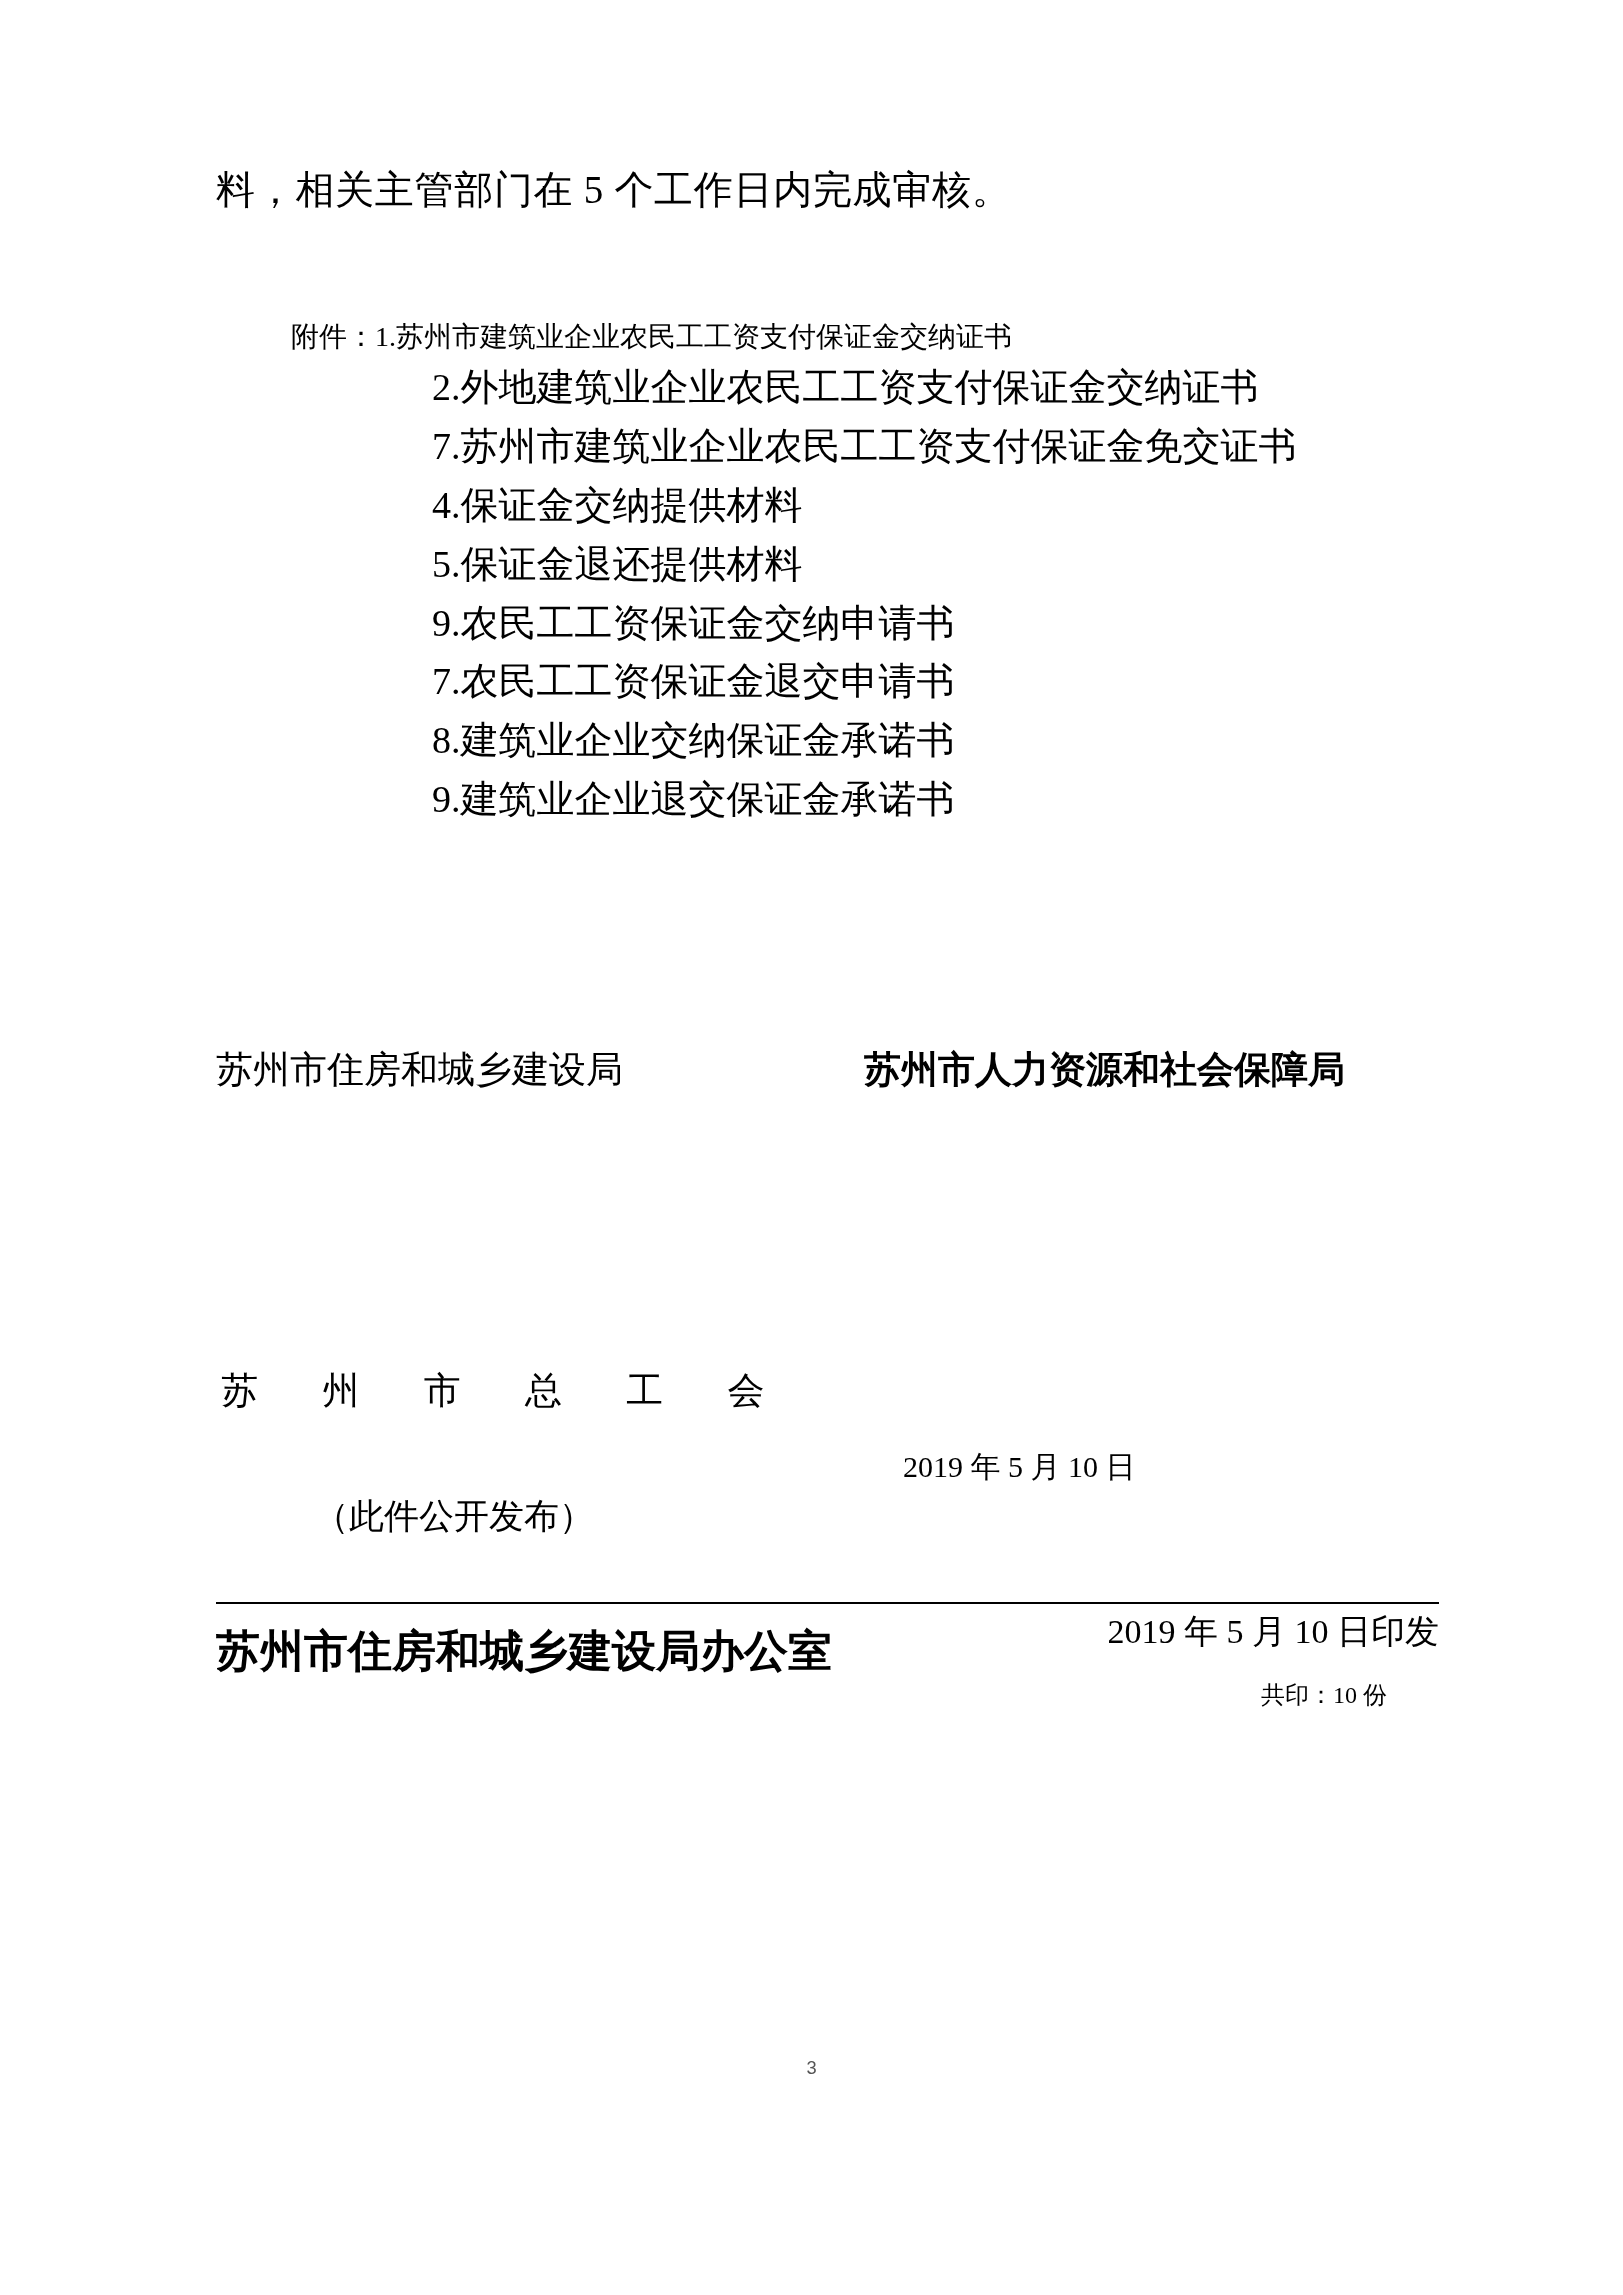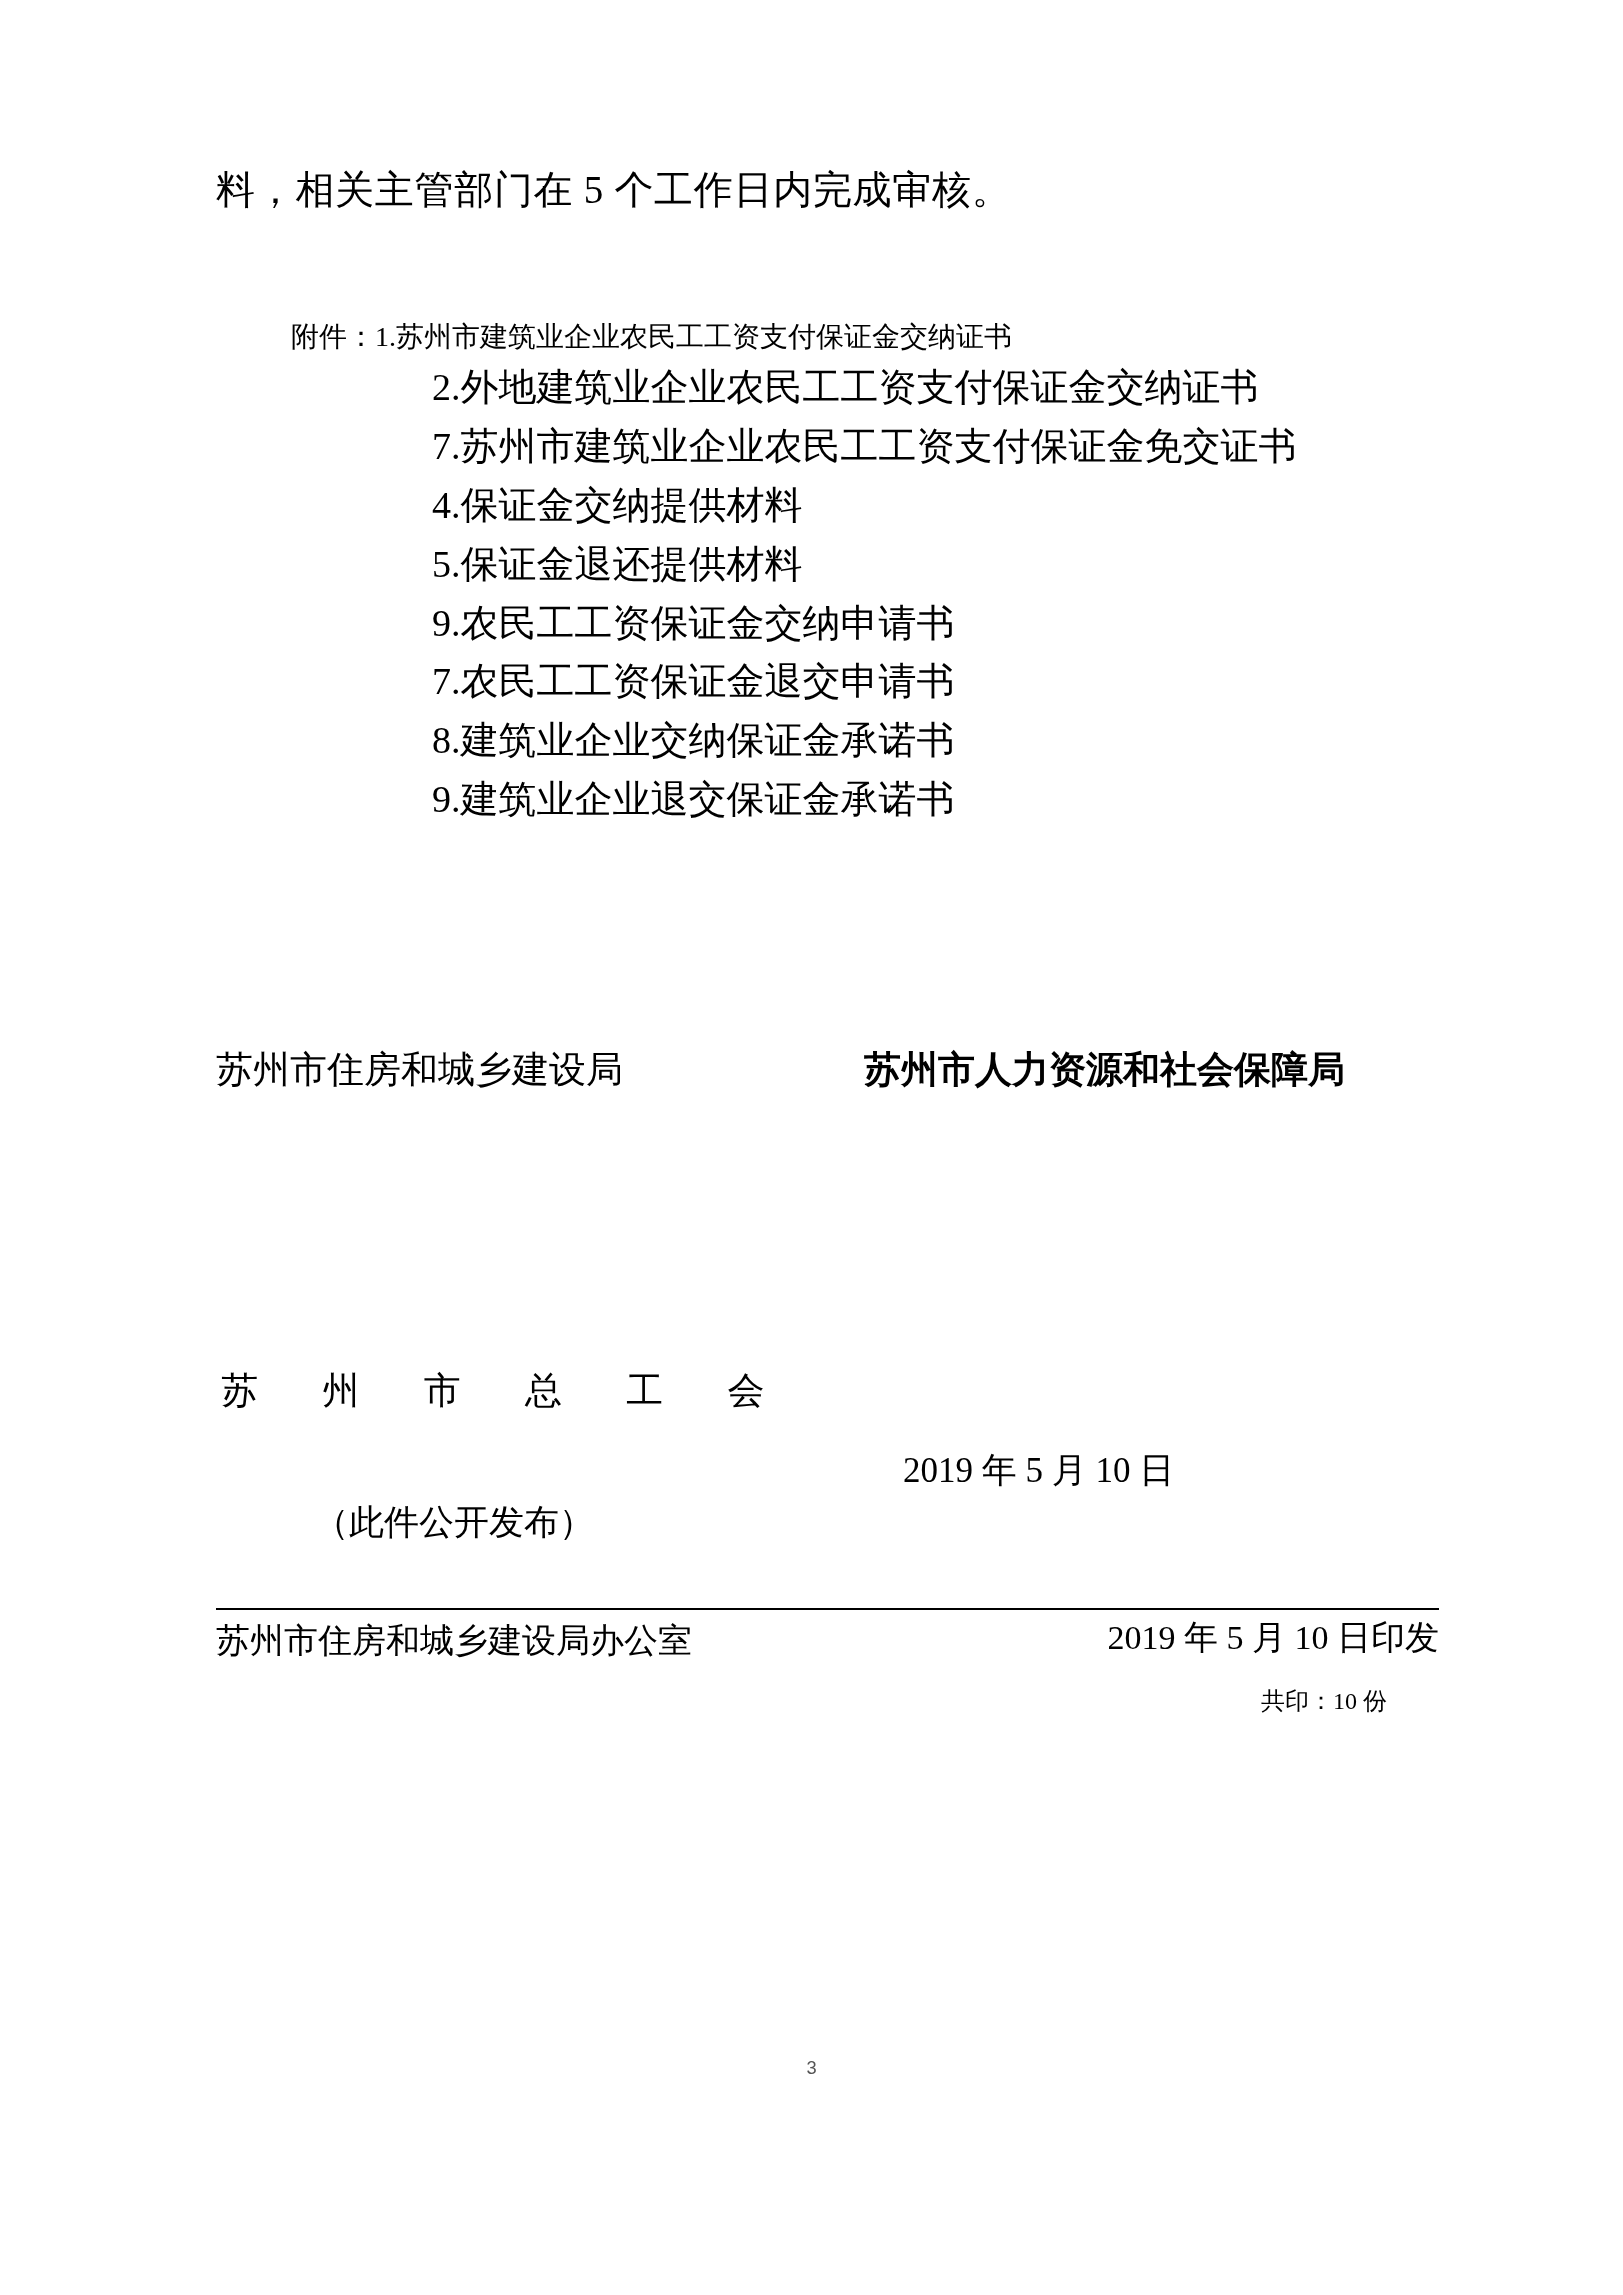--- a/index.html
+++ b/index.html
@@ -79,21 +79,21 @@
     margin-top: 262px;
     font-size: 37px;
     letter-spacing: 27.5px;
     margin-left: 5.2px;
     white-space: nowrap;
   }
 
   .date-line {
     margin-top: 31px;
     margin-left: 687px;
-    font-size: 35px;
+    font-size: 30px;
     white-space: nowrap;
   }
 
   .publish-note {
     margin-top: 5px;
     margin-left: 98px;
     font-size: 35px;
     white-space: nowrap;
   }
 
@@ -101,23 +101,24 @@
     margin-top: 62px;
     width: 1223px;
     border-top: 2px solid #000;
     padding-top: 6.5px;
     position: relative;
     height: 49px;
   }
   .footer-left {
     position: absolute;
     left: 0;
-    top: 8px;
-    font-size: 34px;
+    top: 18px;
+    font-size: 44px;
     white-space: nowrap;
+    font-weight: bold;
   }
   .footer-right {
     position: absolute;
     right: 0;
     top: 5.2px;
     font-size: 34px;
     white-space: nowrap;
   }
   .footer-copies {
     margin-top: 19.6px;

